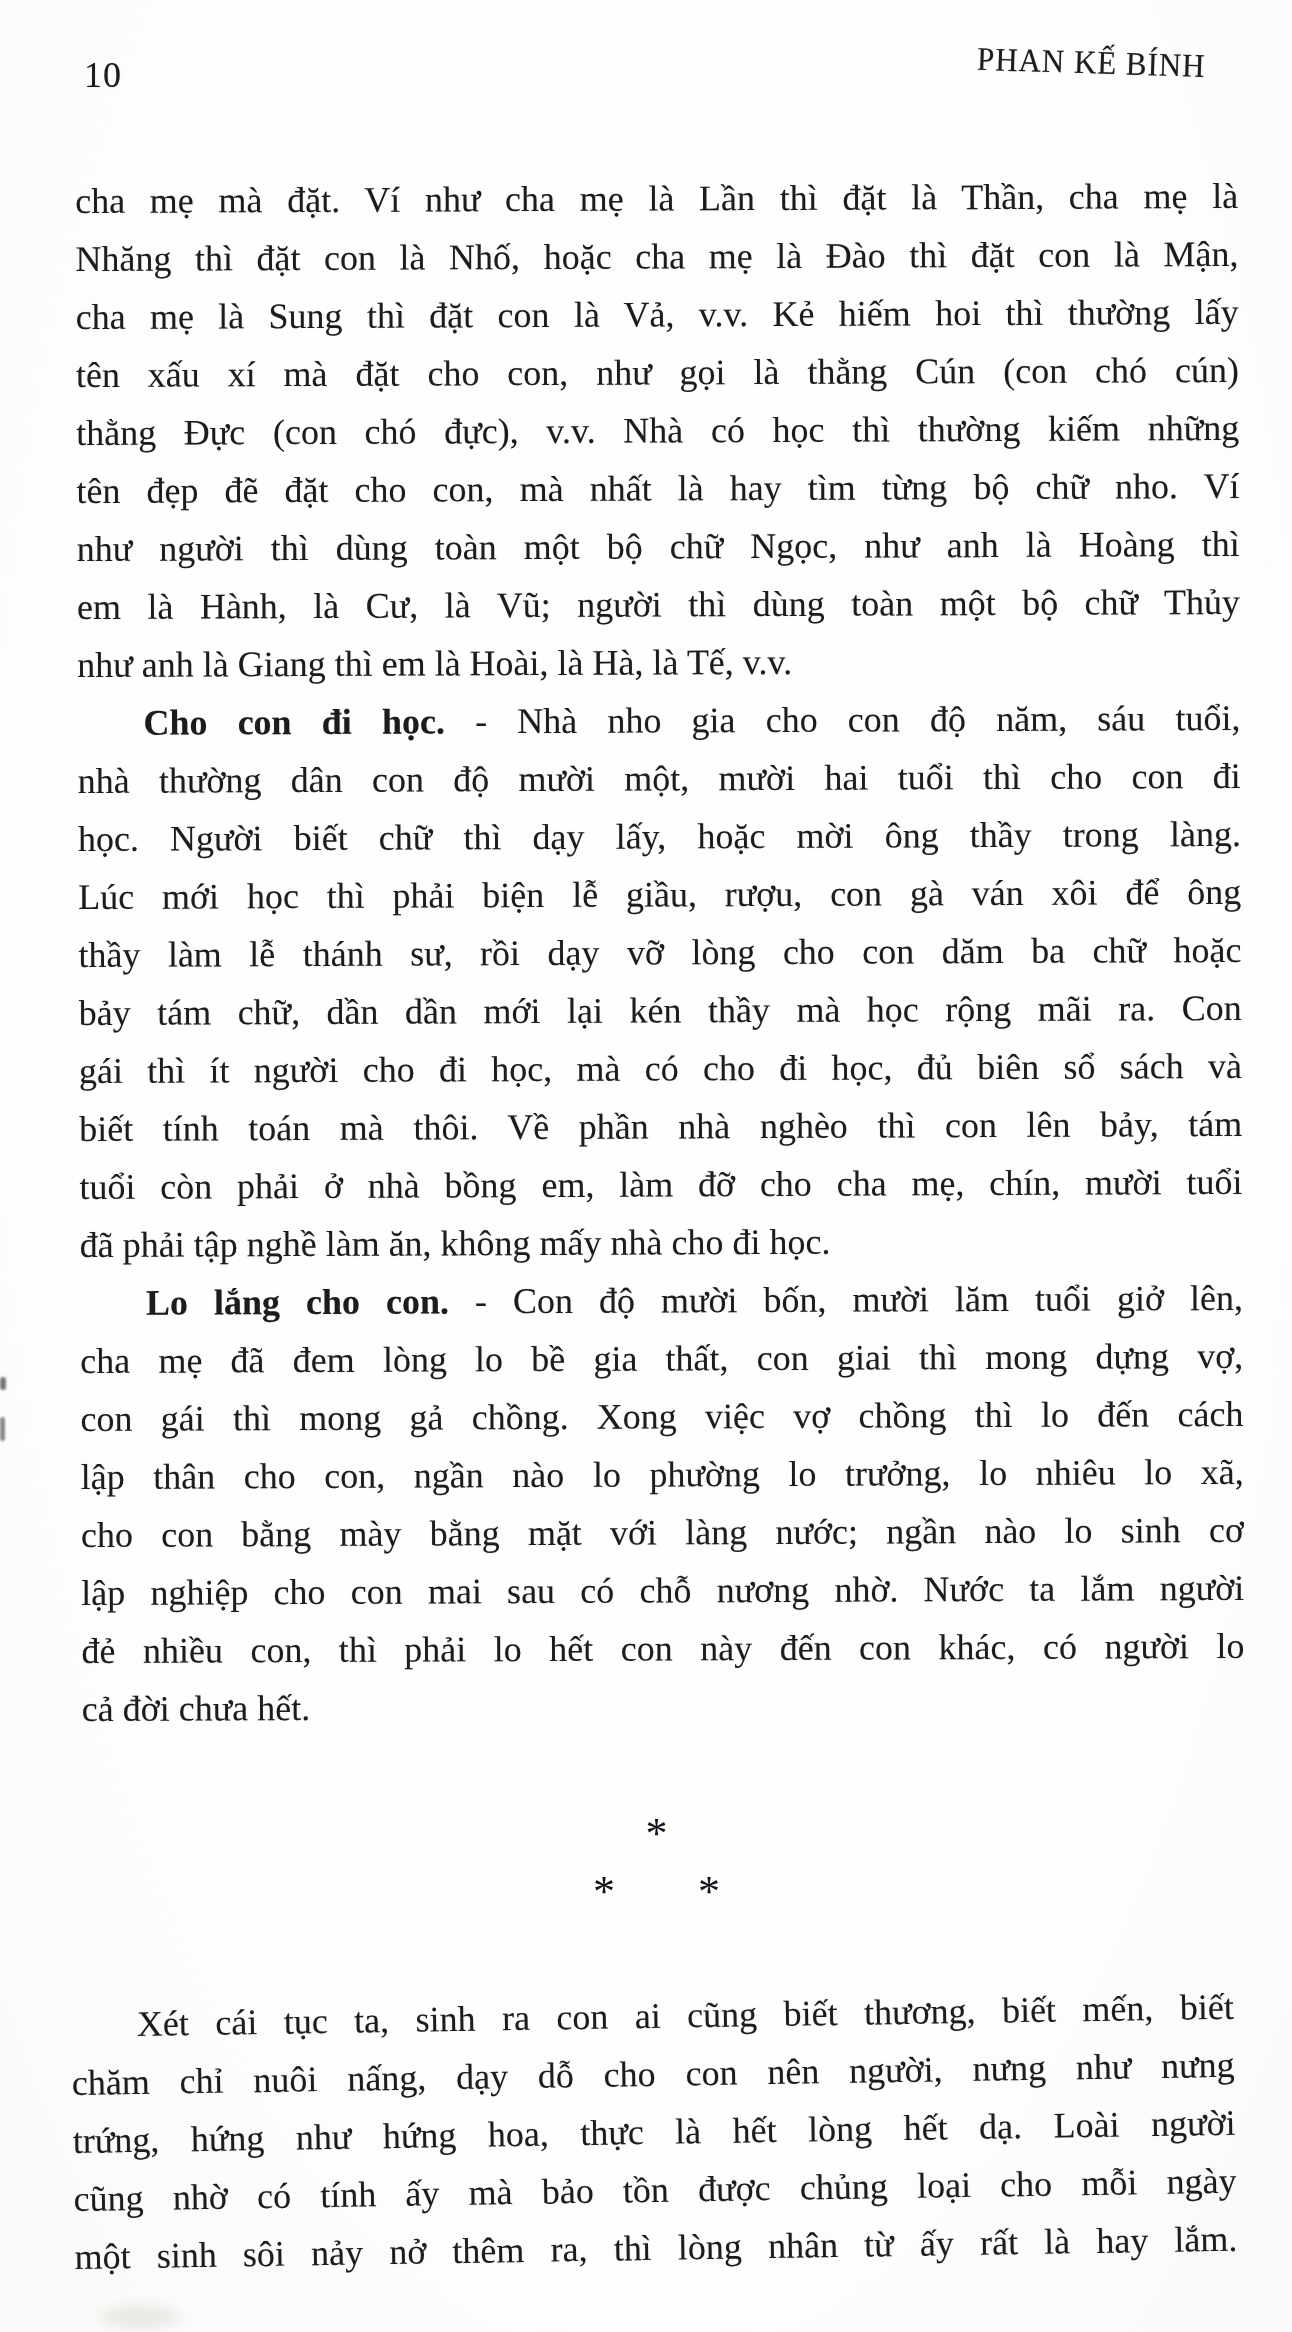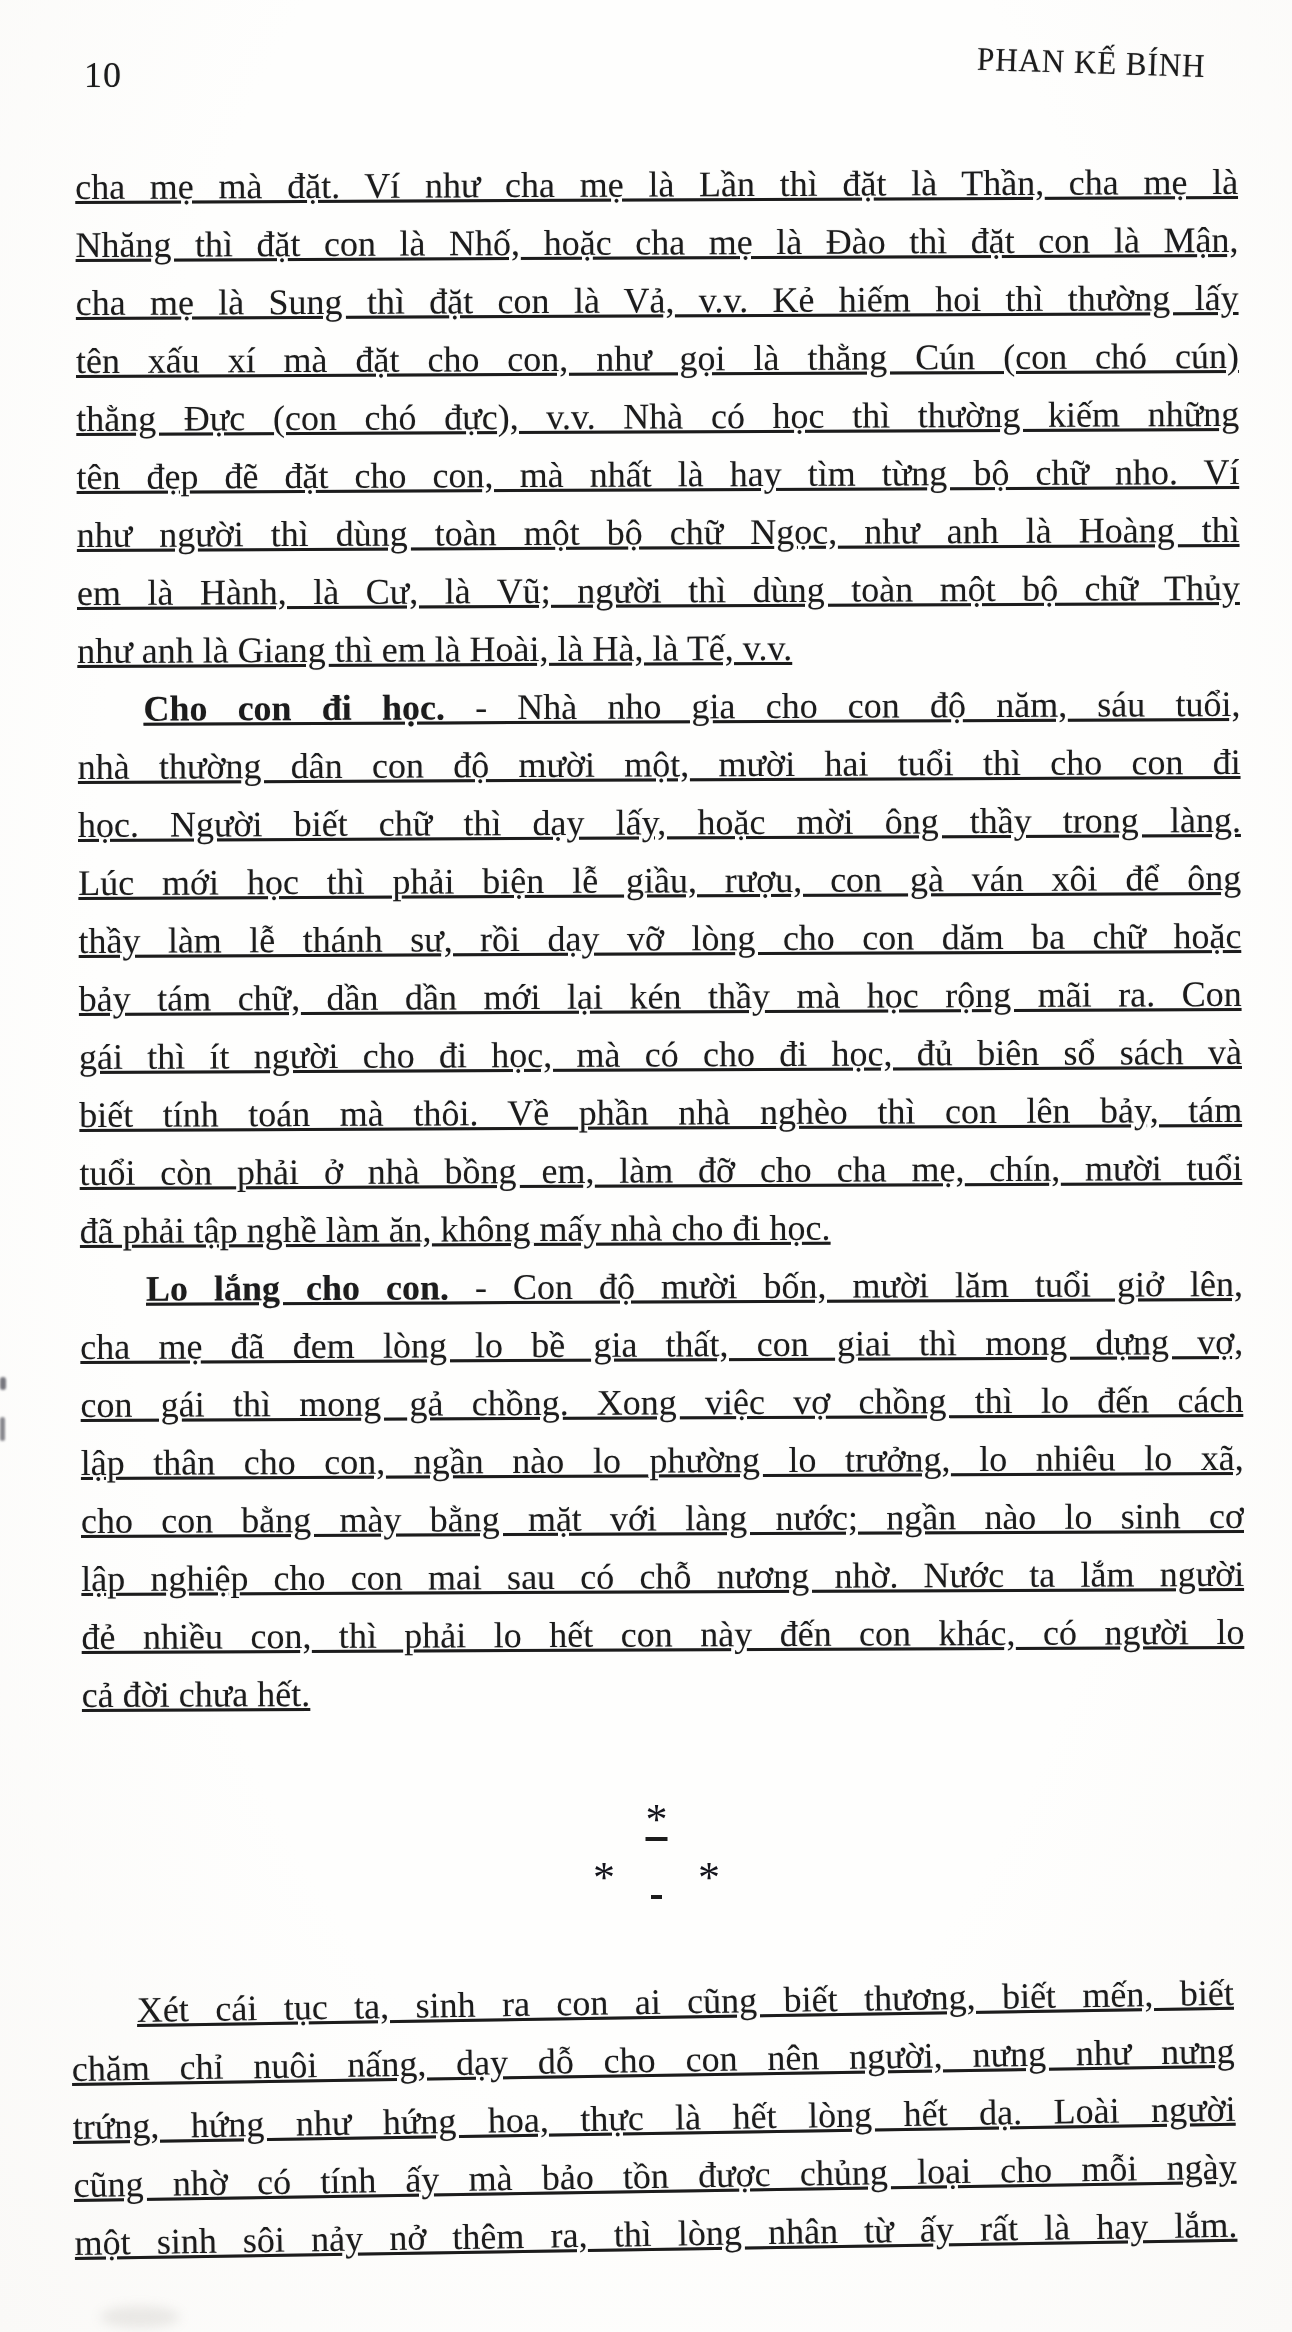--- a/index.html
+++ b/index.html
@@ -35,23 +35,22 @@
     letter-spacing: 1px;
     transform: rotate(1.8deg) scaleX(0.94);
     transform-origin: right top;
     text-shadow: 0 0 1px rgba(20,20,30,0.4);
     white-space: nowrap;
   }
   
   .text-col {
     position: absolute;
     left: 75px;
-    top: 158px;
+    top: 172px;
     width: 1163px;
-    text-decoration: underline;
   }
   .body-a { transform: rotate(-0.25deg); transform-origin: left top; }
   .para { margin: 0; }
   .line {
     height: 58px;
     line-height: 58px;
     font-size: 36px;
     text-align: justify;
     text-align-last: justify;
     overflow: hidden;

